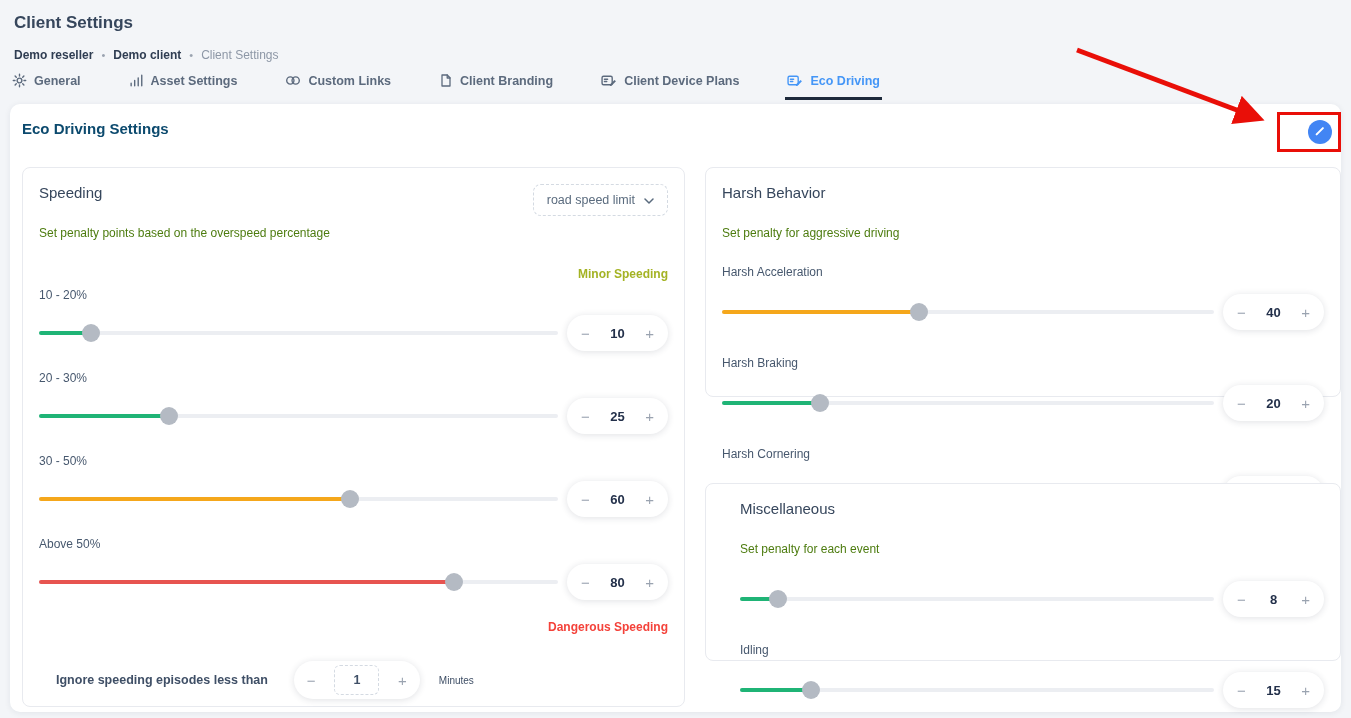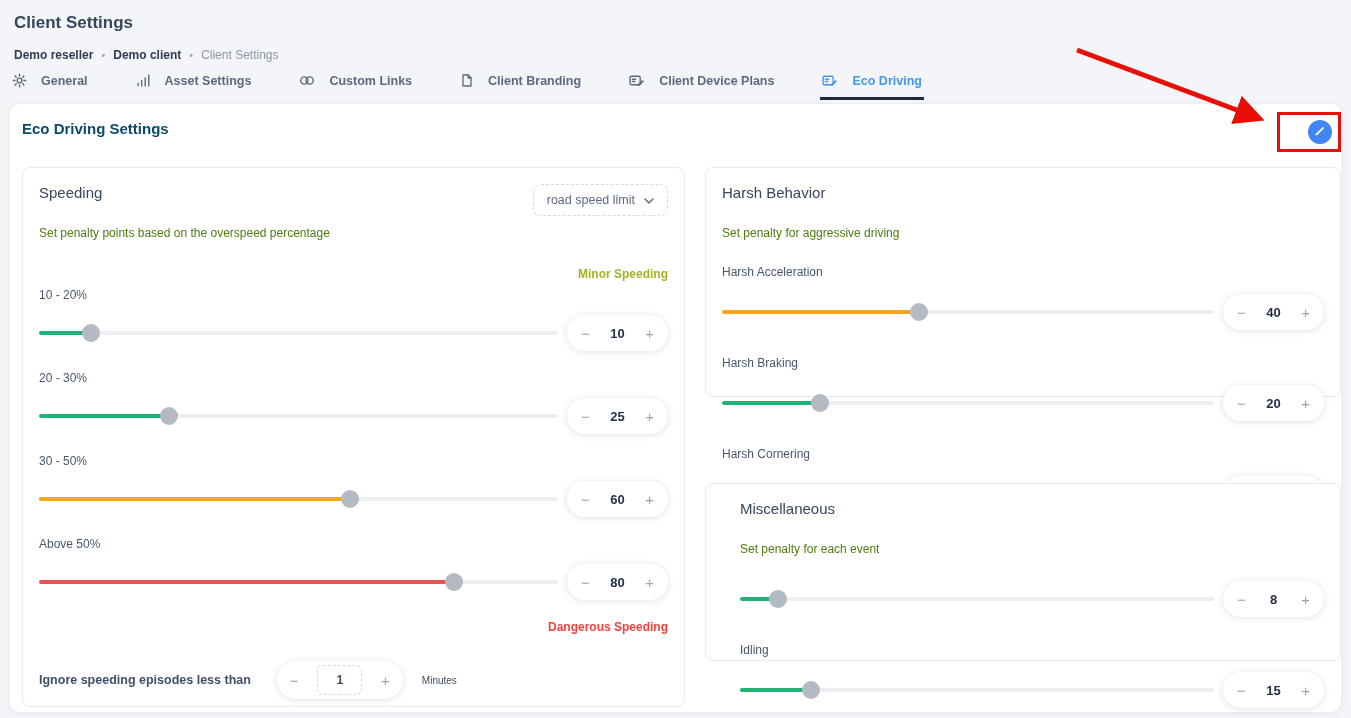--- a/index.html
+++ b/index.html
@@ -10,21 +10,21 @@
   }
 
   
   .page-title { position:absolute; left:14px; top:13px; font-size:17px; font-weight:700; color:#36465c; }
   .breadcrumb { position:absolute; left:14px; top:48px; font-size:12px; display:flex; gap:8px; align-items:center; }
   .crumb { color:#2f3d52; font-weight:700; cursor:pointer; }
   .crumb.muted { color:#8d97a6; font-weight:400; cursor:default; }
   .crumb-sep { color:#9aa3b0; font-size:11px; }
 
   .tabs { position:absolute; left:10px; top:71px; display:flex; gap:44px; align-items:flex-end; }
-  .tab { display:flex; align-items:center; gap:14px; font-size:12.5px; font-weight:700; color:#5c6a7d;
+  .tab { display:flex; align-items:center; gap:7px; font-size:12.5px; font-weight:700; color:#5c6a7d;
          padding:2px 2px 9px 2px; border-bottom:3px solid transparent; cursor:pointer; white-space:nowrap; }
   .tab.active { color:#4496f7; border-bottom-color:#1e2a3c; }
   .tab .icon { display:inline-flex; line-height:0; }
   .tab svg { stroke:currentColor; fill:none; stroke-width:1.3; stroke-linecap:round; stroke-linejoin:round; }
 
   
   .card { position:absolute; left:10px; right:10px; top:104px; height:608px;
           background:#fff; border-radius:10px; box-shadow:0 1px 6px rgba(30,40,70,.08); }
   .card-heading { position:absolute; left:12px; top:16px; font-size:15px; font-weight:700; color:#0c4a6e; }
 
@@ -63,21 +63,21 @@
   .fill  { position:absolute; left:0; top:0; bottom:0; border-radius:2px; }
   .thumb { position:absolute; top:0; width:18px; height:18px; border-radius:50%; background:#b4bac3; }
 
   .stepper { width:101px; min-width:101px; height:36px; margin-left:9px; background:#fff; border-radius:18px;
              box-shadow:0 1px 7px rgba(32,42,64,.14); display:flex; align-items:center;
              justify-content:space-between; padding:0 14px; }
   .step-btn { color:#9aa3b0; font-size:15px; font-weight:400; cursor:pointer; line-height:1; }
   .step-value { color:#23304a; font-size:13px; font-weight:700; }
 
   .ignore-row { display:flex; align-items:center; margin-top:27px; }
-  .ignore-label { font-size:12.5px; font-weight:700; color:#3f4f66; }
+  .ignore-label { font-size:12.5px; font-weight:700; color:#3f4f66;margin-left:17px; }
   .ignore-stepper { width:126px; height:38px; margin-left:26px; background:#fff; border-radius:19px;
                     box-shadow:0 1px 7px rgba(32,42,64,.14); display:flex; align-items:center;
                     justify-content:space-between; padding:0 13px; }
   .ignore-value-box { width:45px; height:30px; border:1px dashed #d4dae2; border-radius:6px;
                       display:flex; align-items:center; justify-content:center;
                       font-size:12.5px; font-weight:700; color:#3f4f66; }
   .ignore-unit { font-size:10px; font-weight:400; color:#3f4f66; margin-left:19px; }
 </style>
 </head>
 <body>

